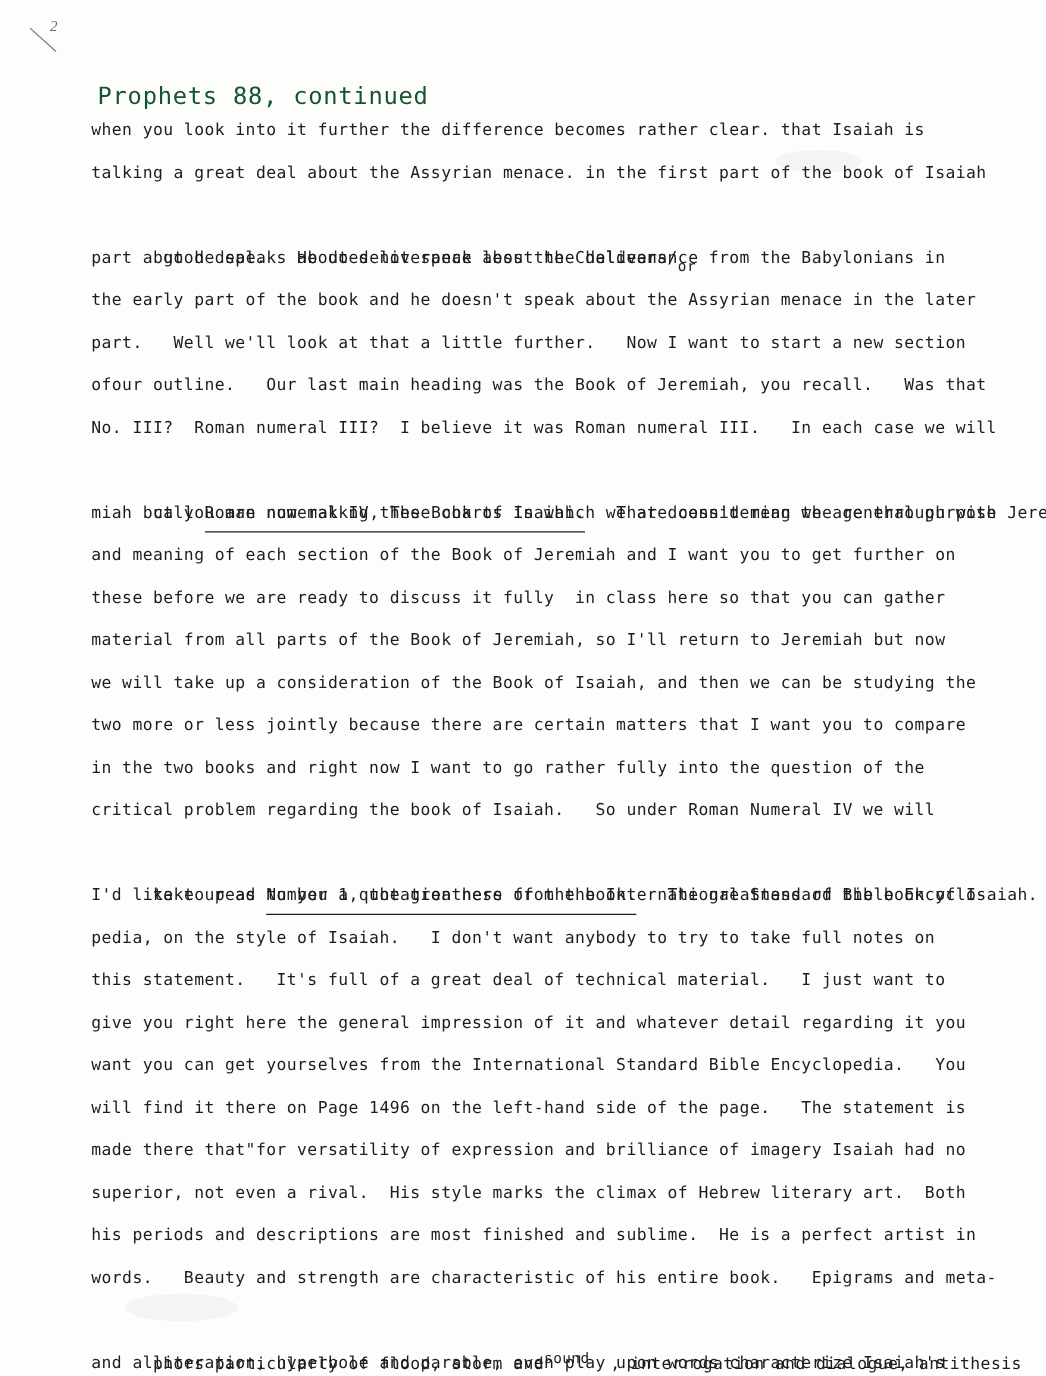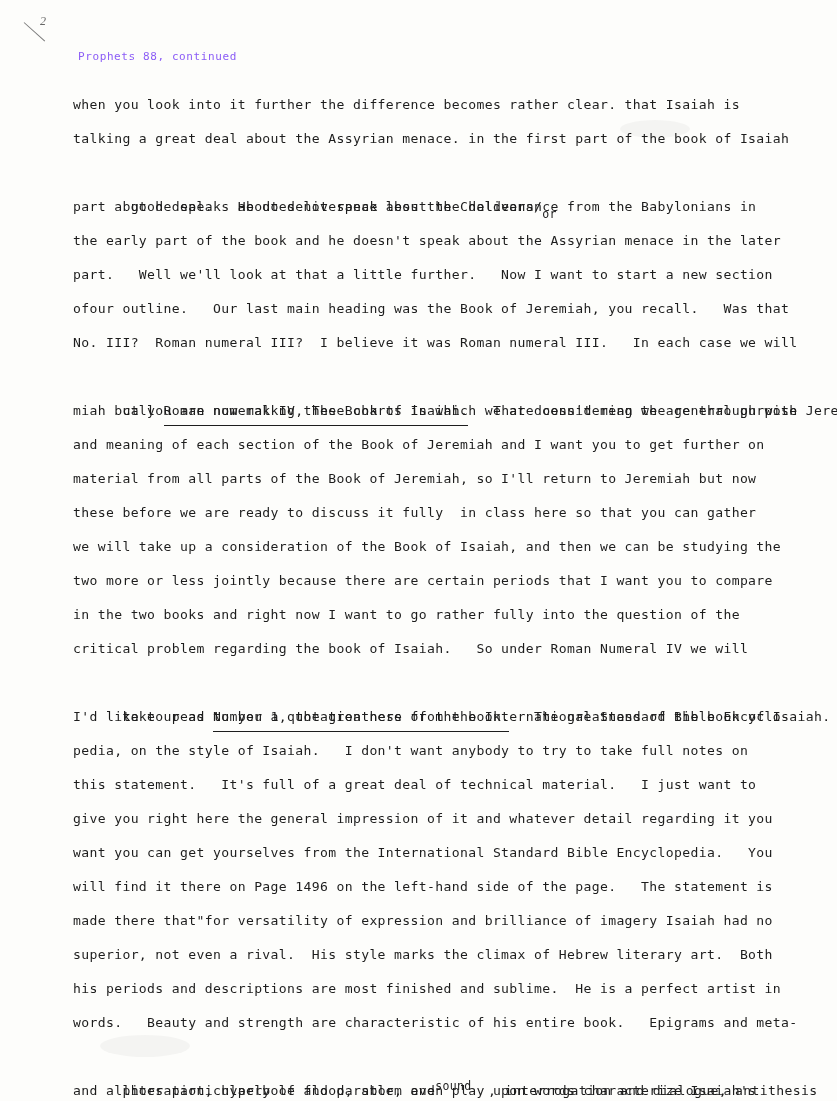--- a/index.html
+++ b/index.html
@@ -40,24 +40,24 @@
     position: absolute;
     left: 18px;
     top: 0px;
     font-size: 12px;
     font-style: italic;
     color: #666;
   }
   .header {
     position: absolute;
     left: 78px;
-    top: 50px;
-    font-size: 11px;
+    top: 66px;
+    font-size: 19px;
     letter-spacing: 0.6px;
-    color: #8b5cf6;
+    color: #14532d;
     white-space: pre;
   }
   .body-text {
     position: absolute;
     left: 73px;
     top: 88px;
     width: 760px;
   }
   .line {
     height: 34px;
@@ -123,24 +123,24 @@
     <div class="line">part.   Well we'll look at that a little further.   Now I want to start a new section</div>
     <div class="line">ofour outline.   Our last main heading was the Book of Jeremiah, you recall.   Was that</div>
     <div class="line">No. III?  Roman numeral III?  I believe it was Roman numeral III.   In each case we will</div>
 
     <div class="line">
       <span>call </span><span class="ul">Roman numeral IV, The Book of Isaiah.</span><span>   That doesn't mean we are through with Jere-</span>
     </div>
 
     <div class="line">miah but you are now makkng these charts in which we are considering the general purpose</div>
     <div class="line">and meaning of each section of the Book of Jeremiah and I want you to get further on</div>
+    <div class="line">these before we are ready to discuss it fully  in class here so that you can gather</div>
     <div class="line">material from all parts of the Book of Jeremiah, so I'll return to Jeremiah but now</div>
-    <div class="line">these before we are ready to discuss it fully  in class here so that you can gather</div>
     <div class="line">we will take up a consideration of the Book of Isaiah, and then we can be studying the</div>
-    <div class="line">two more or less jointly because there are certain periods that I want you to compare</div>
+    <div class="line">two more or less jointly because there are certain matters that I want you to compare</div>
     <div class="line">in the two books and right now I want to go rather fully into the question of the</div>
     <div class="line">critical problem regarding the book of Isaiah.   So under Roman Numeral IV we will</div>
 
     <div class="line">
       <span>take up as </span><span class="ul">Number 1, the greatness of the book.</span><span>   The greatness of the book of Isaiah.</span>
     </div>
 
     <div class="line">I'd like to read to you a quotation here from the International Standard Bible Encyclo-</div>
     <div class="line">pedia, on the style of Isaiah.   I don't want anybody to try to take full notes on</div>
     <div class="line">this statement.   It's full of a great deal of technical material.   I just want to</div>

